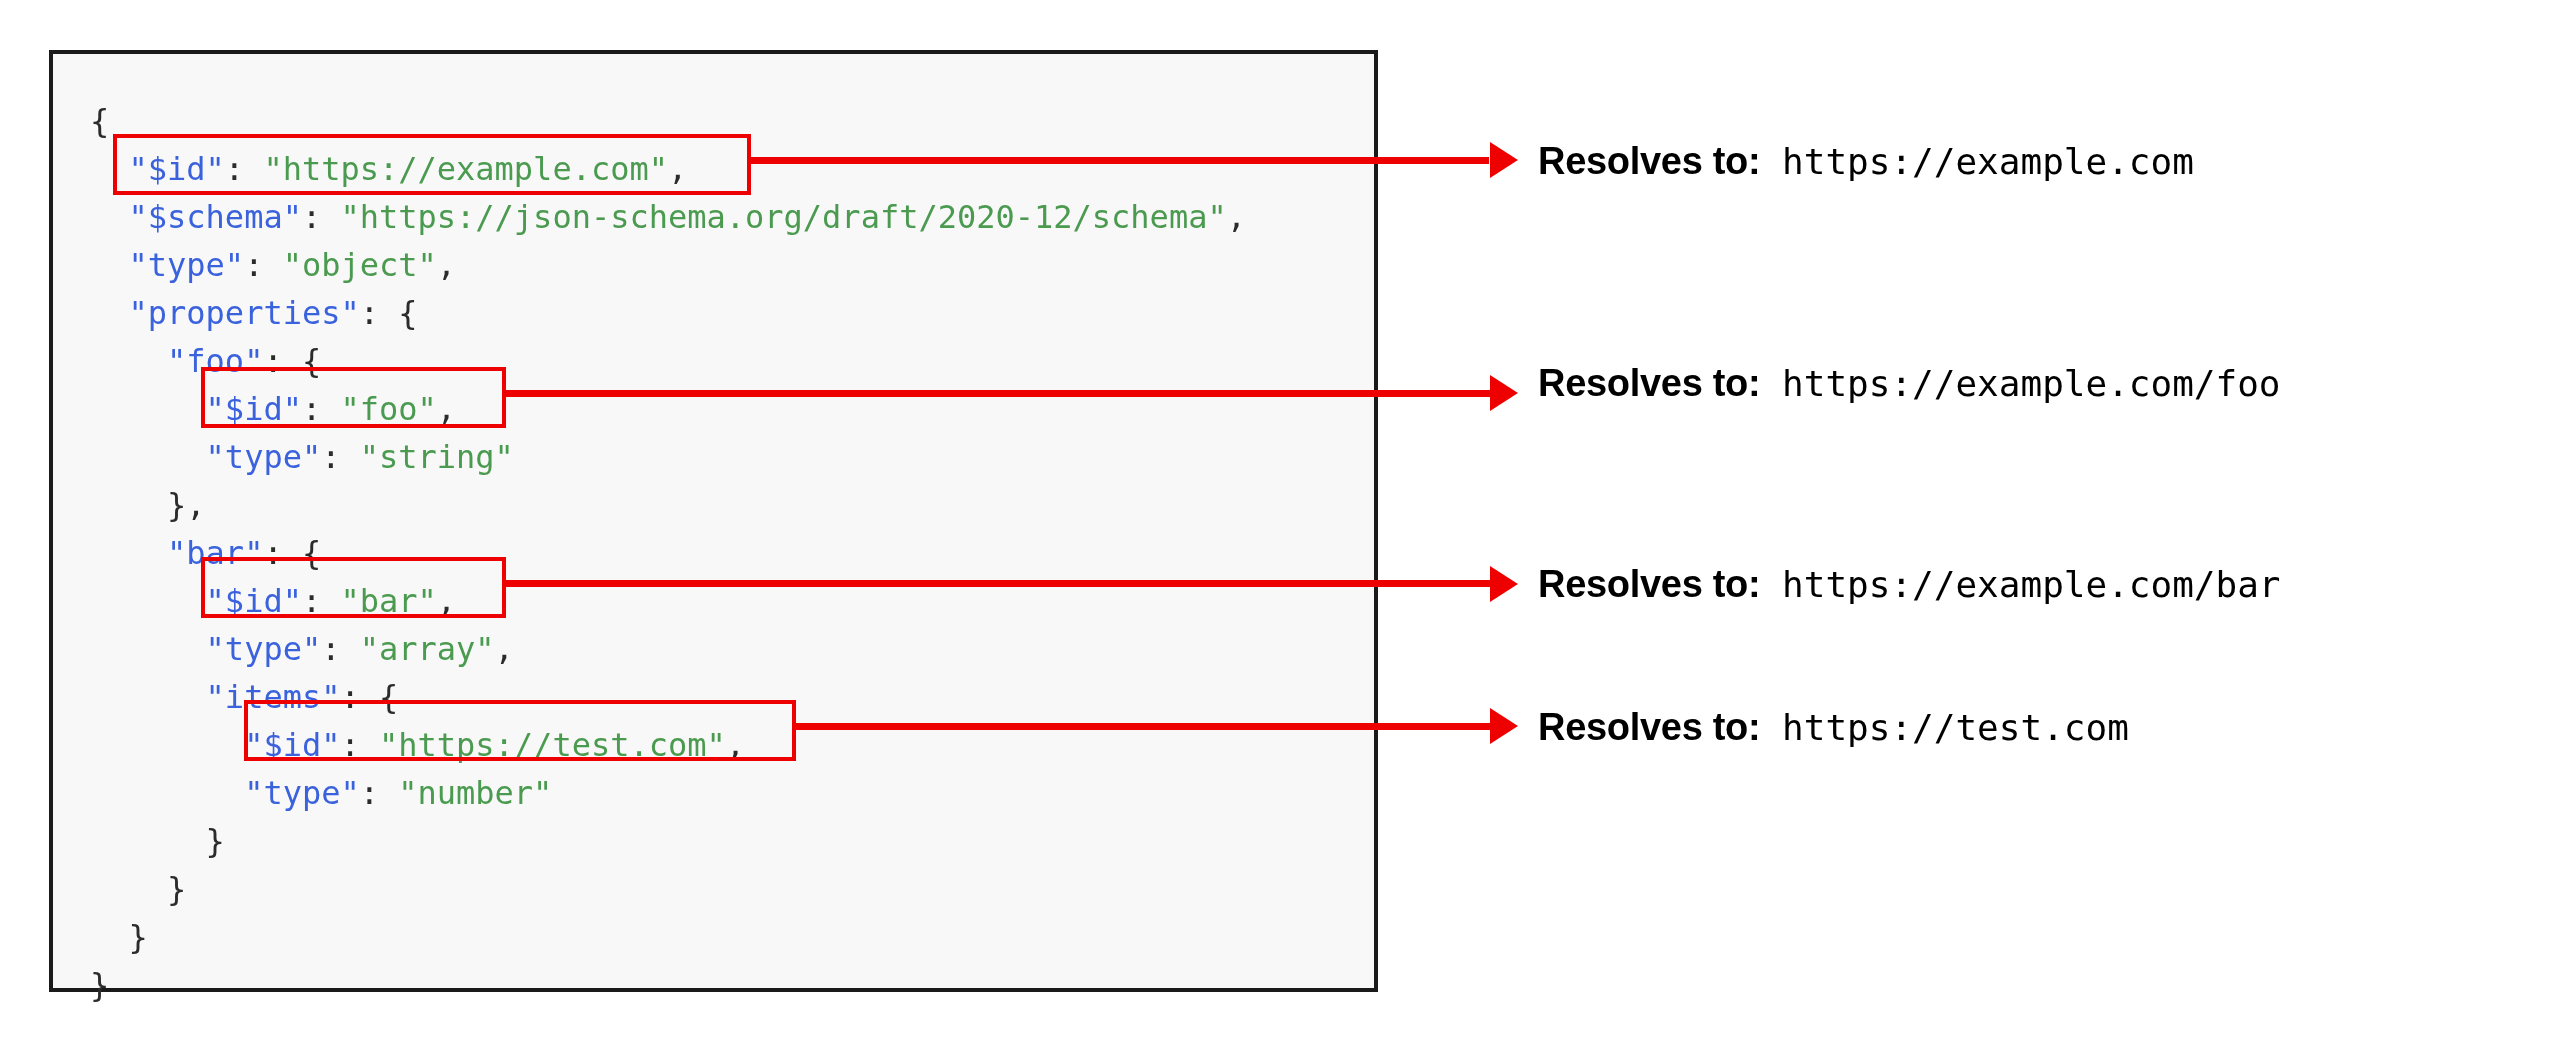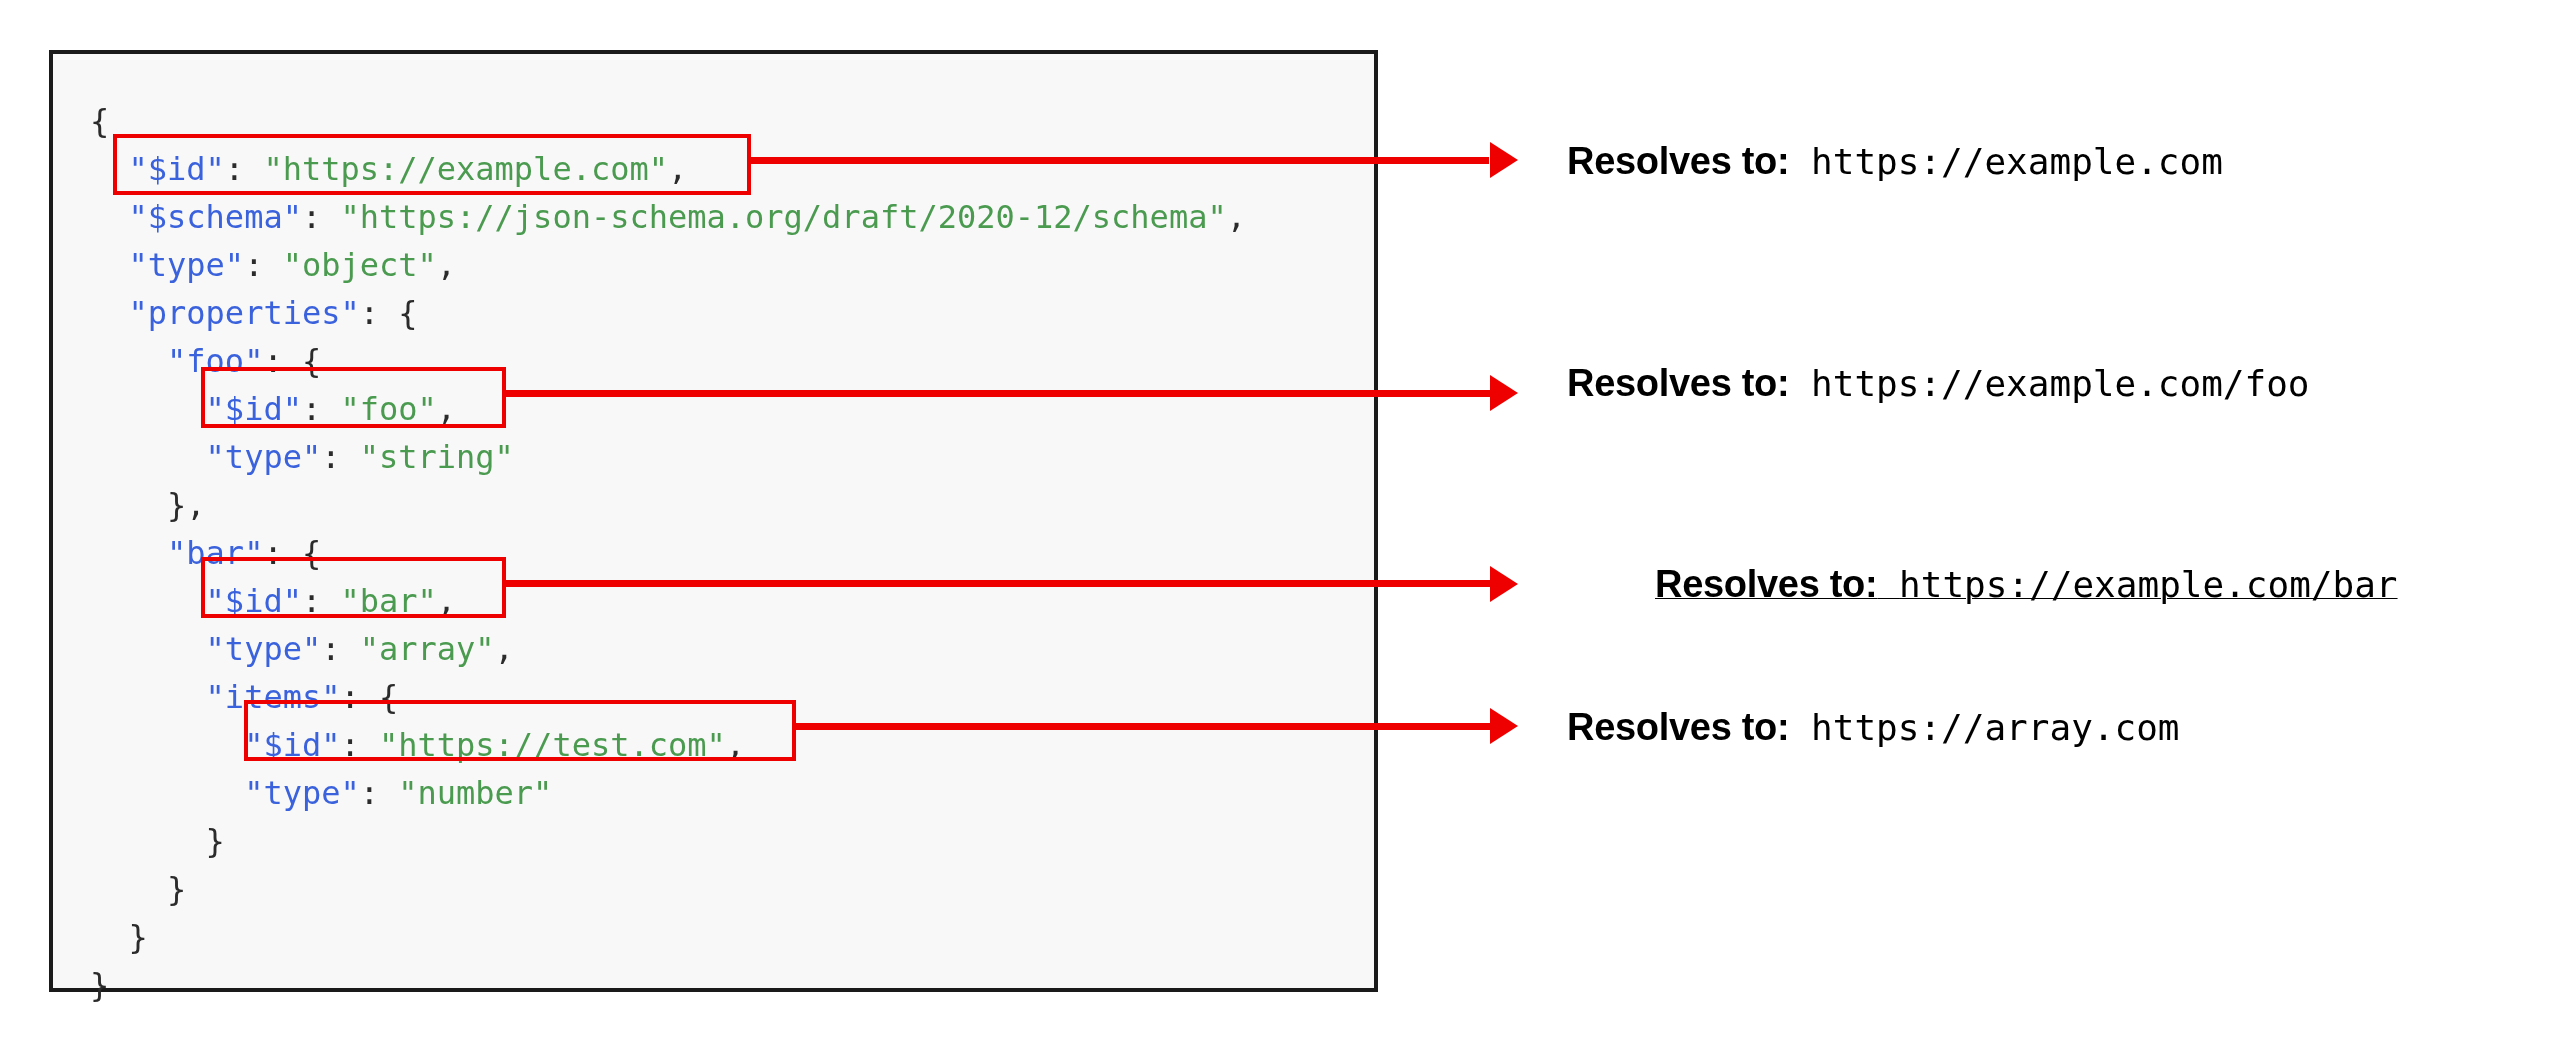--- a/index.html
+++ b/index.html
@@ -76,21 +76,20 @@
     position: absolute;
     white-space: nowrap;
     color: #000000;
     line-height: 1;
   }
   .ann-label {
     font-family: "Liberation Sans", sans-serif;
     font-weight: bold;
     font-size: 38px;
     letter-spacing: -0.3px;
-    margin-left: 29px;
   }
   .ann-url {
     font-family: "DejaVu Sans Mono", "Liberation Mono", monospace;
     font-size: 36px;
     font-weight: normal;
   }
 </style>
 </head>
 <body>
 
@@ -114,18 +113,18 @@
       <div class="arrow-head" style="left: 1490px; top: 375px;"></div>
       <div class="arrow-line" style="left: 506px; top: 580px; width: 984px;"></div>
       <div class="arrow-head" style="left: 1490px; top: 566px;"></div>
       <div class="arrow-line" style="left: 796px; top: 723px; width: 694px;"></div>
       <div class="arrow-head" style="left: 1490px; top: 708px;"></div>
     </div>
 
   <div id="annotation-layer">
       <div class="annotation" style="left: 1538px; top: 142px;"><span class="ann-label">Resolves to:</span><span class="ann-url"> </span><span class="ann-url">https://example.com</span></div>
       <div class="annotation" style="left: 1538px; top: 364px;"><span class="ann-label">Resolves to:</span><span class="ann-url"> </span><span class="ann-url">https://example.com/foo</span></div>
-      <div class="annotation" style="left: 1626px; top: 565px; text-decoration: underline;"><span class="ann-label">Resolves to:</span><span class="ann-url"> </span><span class="ann-url">https://example.com/bar</span></div>
-      <div class="annotation" style="left: 1538px; top: 708px;"><span class="ann-label">Resolves to:</span><span class="ann-url"> </span><span class="ann-url">https://array.com</span></div>
+      <div class="annotation" style="left: 1538px; top: 565px;"><span class="ann-label">Resolves to:</span><span class="ann-url"> </span><span class="ann-url">https://example.com/bar</span></div>
+      <div class="annotation" style="left: 1538px; top: 708px;"><span class="ann-label">Resolves to:</span><span class="ann-url"> </span><span class="ann-url">https://test.com</span></div>
     </div>
 
 </div>
 
 
 </body></html>

